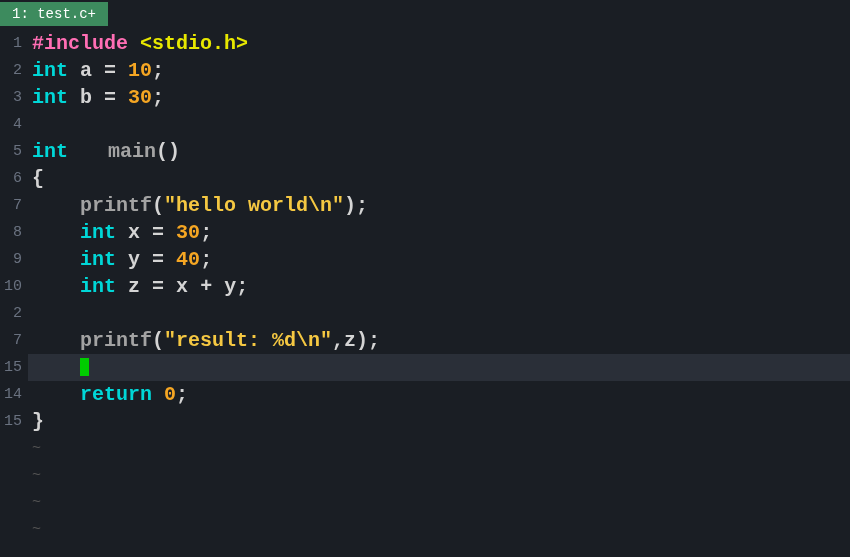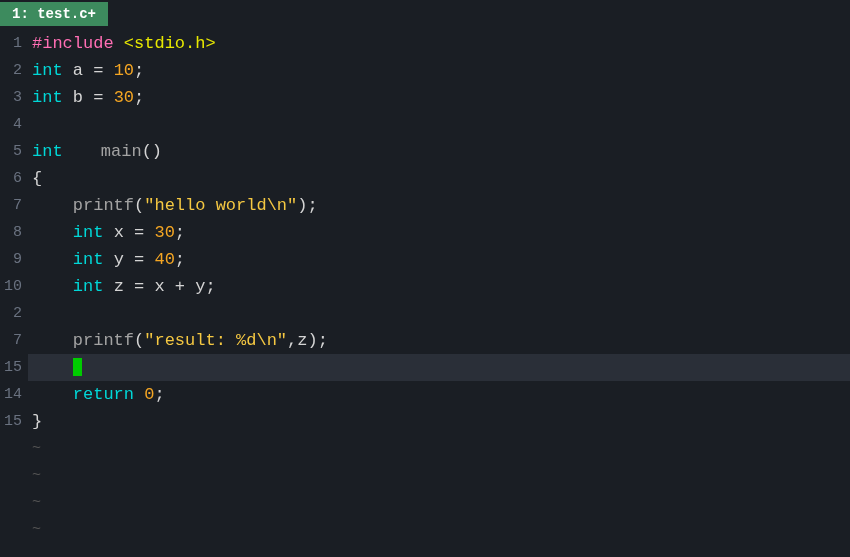--- a/index.html
+++ b/index.html
@@ -30,21 +30,21 @@
       align-items: center;
       height: 28px;
       padding-left: 0;
     }
 
     .tab {
       display: flex;
       align-items: center;
       padding: 4px 12px;
       font-size: 14px;
-      font-weight: bold;
+      font-weight: normal;
       cursor: pointer;
     }
 
     .tab-active {
       background-color: #3d8b5e;
       color: #ffffff;
       border-radius: 0;
     }
 
     .tab-label {
@@ -76,24 +76,25 @@
     .code-lines {
       flex: 1;
       display: flex;
       flex-direction: column;
       padding-top: 2px;
     }
 
     .code-line {
       height: 27px;
       line-height: 27px;
-      font-size: 17px;
+      font-size: 20px;
       white-space: pre;
       color: #d4d4d4;
       padding-left: 4px;
+      font-weight: bold;
     }
 
     .code-line.current-line {
       background-color: #2a2f38;
     }
 
     .line-num {
       height: 27px;
       line-height: 27px;
     }

